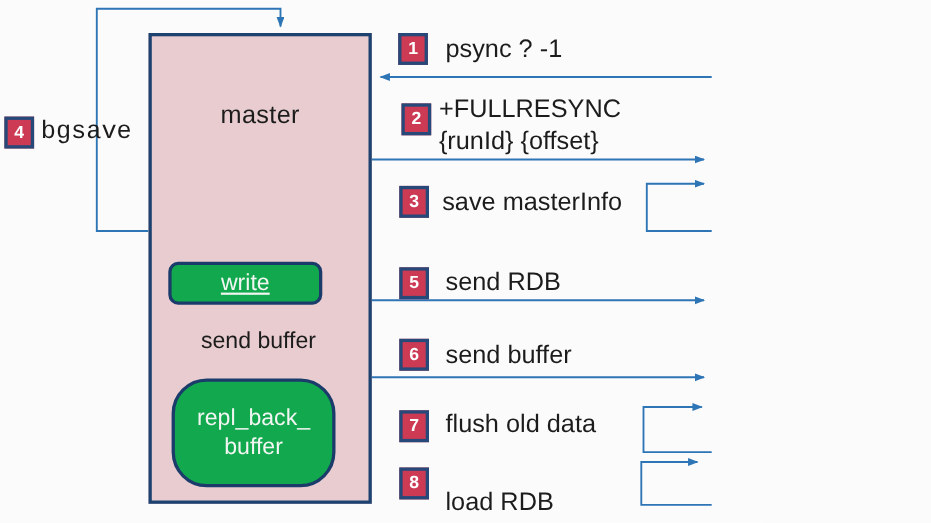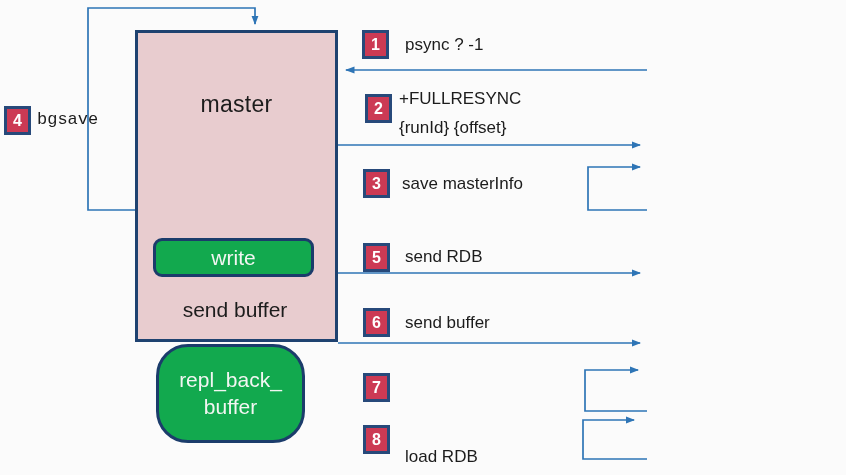--- a/index.html
+++ b/index.html
@@ -13,21 +13,21 @@
     height: 475px;
     background: var(--bg);
     overflow: hidden;
   }
   .node-box {
     position: absolute;
     box-sizing: border-box;
     background: var(--box-fill);
     border: 3px solid var(--box-border);
   }
-  #master-box { left: 135px; top: 30px; width: 203px; height: 312px; }
+  #master-box { left: 135px; top: 30px; width: 203px; height: 428px; }
   #slave-box  { left: 647px; top: 33px; width: 197px; height: 437px; }
   .node-label {
     position: absolute;
     width: 100%;
     text-align: center;
     color: var(--text);
     font-size: 23px;
     letter-spacing: 0.3px;
   }
   #master-box .node-label { top: 58px; }
@@ -38,21 +38,21 @@
     box-sizing: border-box;
     background: var(--green);
     border: 3px solid var(--green-border);
     color: var(--white-text);
     display: flex;
     align-items: center;
     justify-content: center;
     text-align: center;
     font-size: 21px;
   }
-  #write-box { left: 153px; top: 238px; width: 161px; height: 39px; border-radius: 9px; }
+  #write-box { left: 153px; top: 238px; width: 140px; height: 39px; border-radius: 9px; text-decoration: underline; }
   #repl-box  { left: 156px; top: 344px; width: 149px; height: 99px; border-radius: 32px; line-height: 1.25; }
 
   #inner-arrow-label {
     position: absolute;
     left: 160px; top: 298px; width: 150px;
     text-align: center;
     color: var(--text);
     font-size: 21px;
   }
 
@@ -66,21 +66,21 @@
     color: #fff;
     font-size: 16px;
     font-weight: bold;
     display: flex;
     align-items: center;
     justify-content: center;
   }
   .step-label {
     position: absolute;
     color: var(--text);
-    font-size: 17px;
+    font-size: 23px;
     white-space: nowrap;
     line-height: 29px;
   }
   #arrows {
     position: absolute;
     left: 0; top: 0;
   }
   #arrows path {
     fill: none;
     stroke: var(--line);
@@ -137,15 +137,16 @@
   <div class="badge" style="left:363px; top:308px;">6</div>
   <div class="badge" style="left:363px; top:373px;">7</div>
   <div class="badge" style="left:363px; top:425px;">8</div>
 
   <div class="step-label" style="left:405px; top:30px;">psync ? -1</div>
   <div class="step-label" style="left:399px; top:84px;"><span>+FULLRESYNC</span><br><span>{runId} {offset}</span></div>
   <div class="step-label" style="left:402px; top:169px;">save masterInfo</div>
   <div class="step-label" style="left:37px;  top:105px;font-family:Liberation Mono, monospace;">bgsave</div>
   <div class="step-label" style="left:405px; top:242px;text-align:right;">send RDB</div>
   <div class="step-label" style="left:405px; top:308px;">send buffer</div>
+  <div class="step-label" style="left:405px; top:371px;">flush old data</div>
   <div class="step-label" style="left:405px; top:424px;margin-top:18px;">load RDB</div>
 
 </div>
 
 </body></html>

